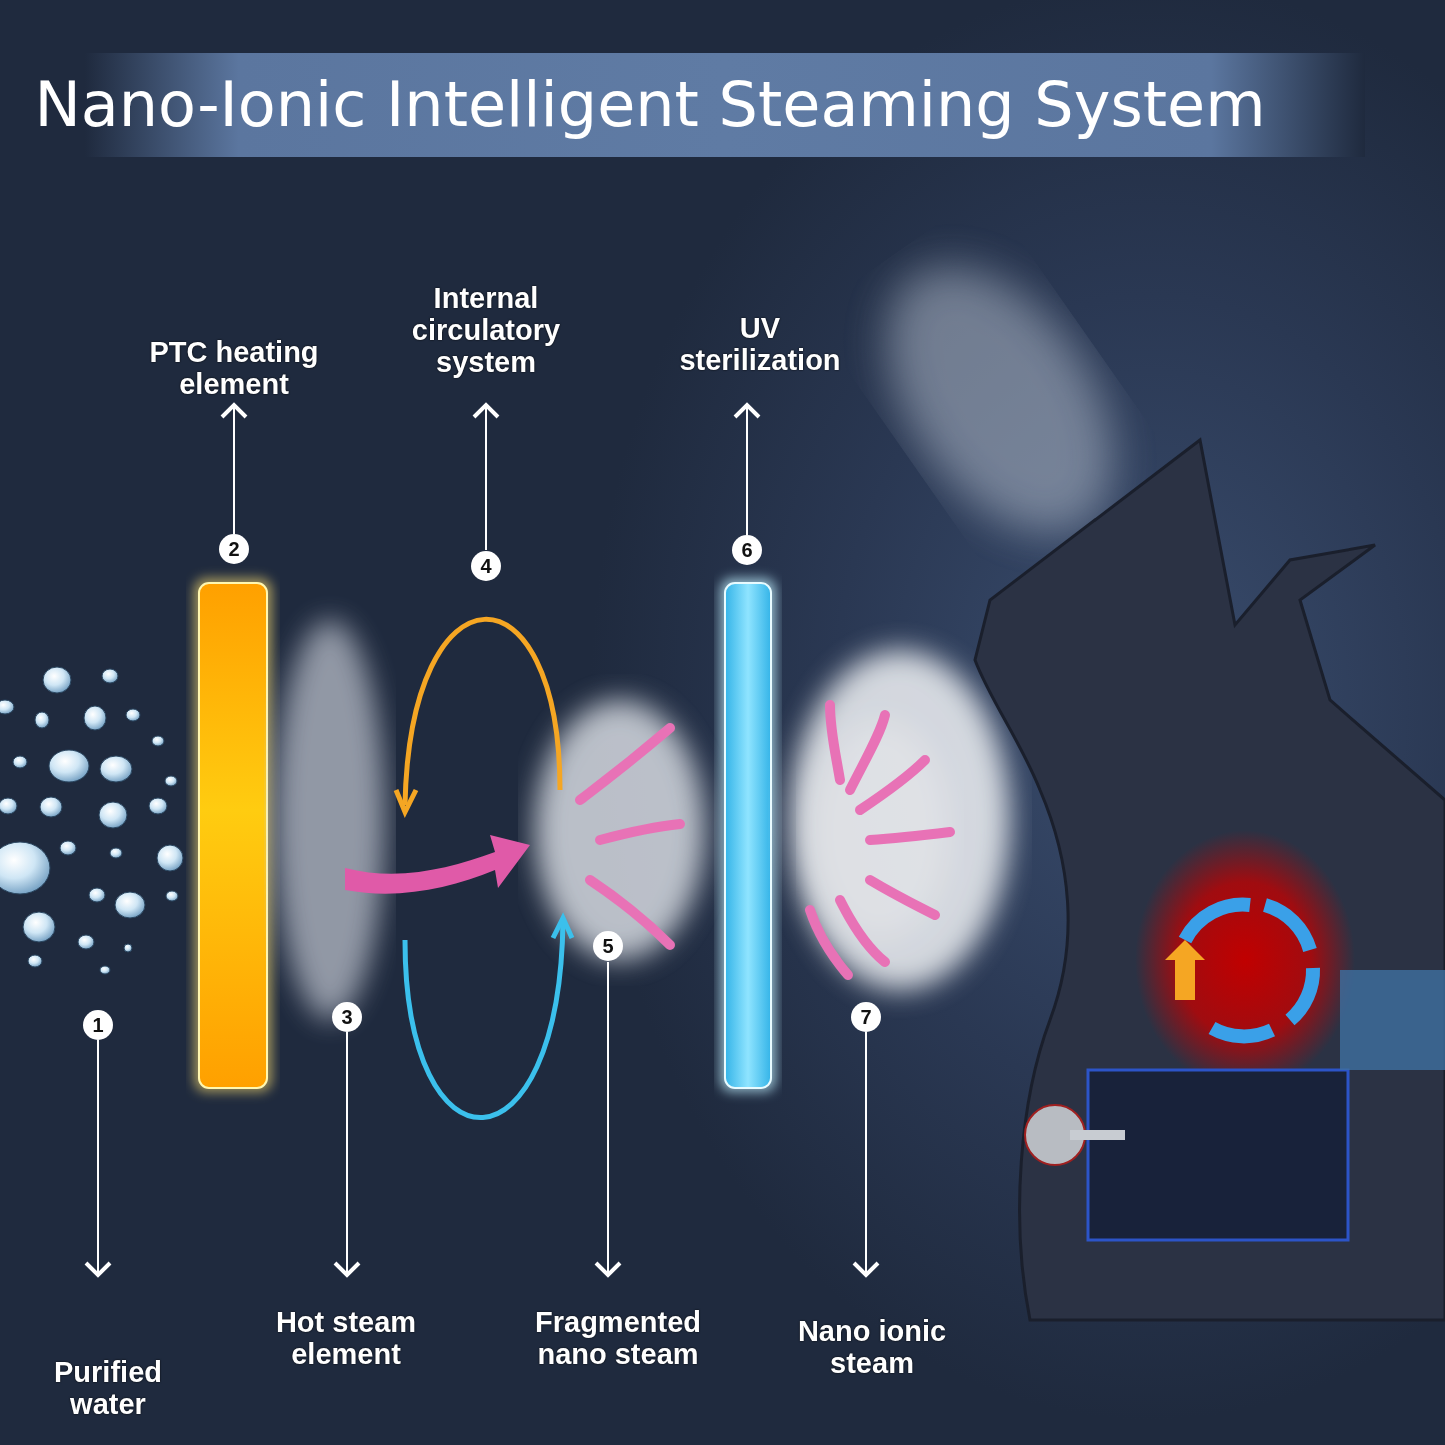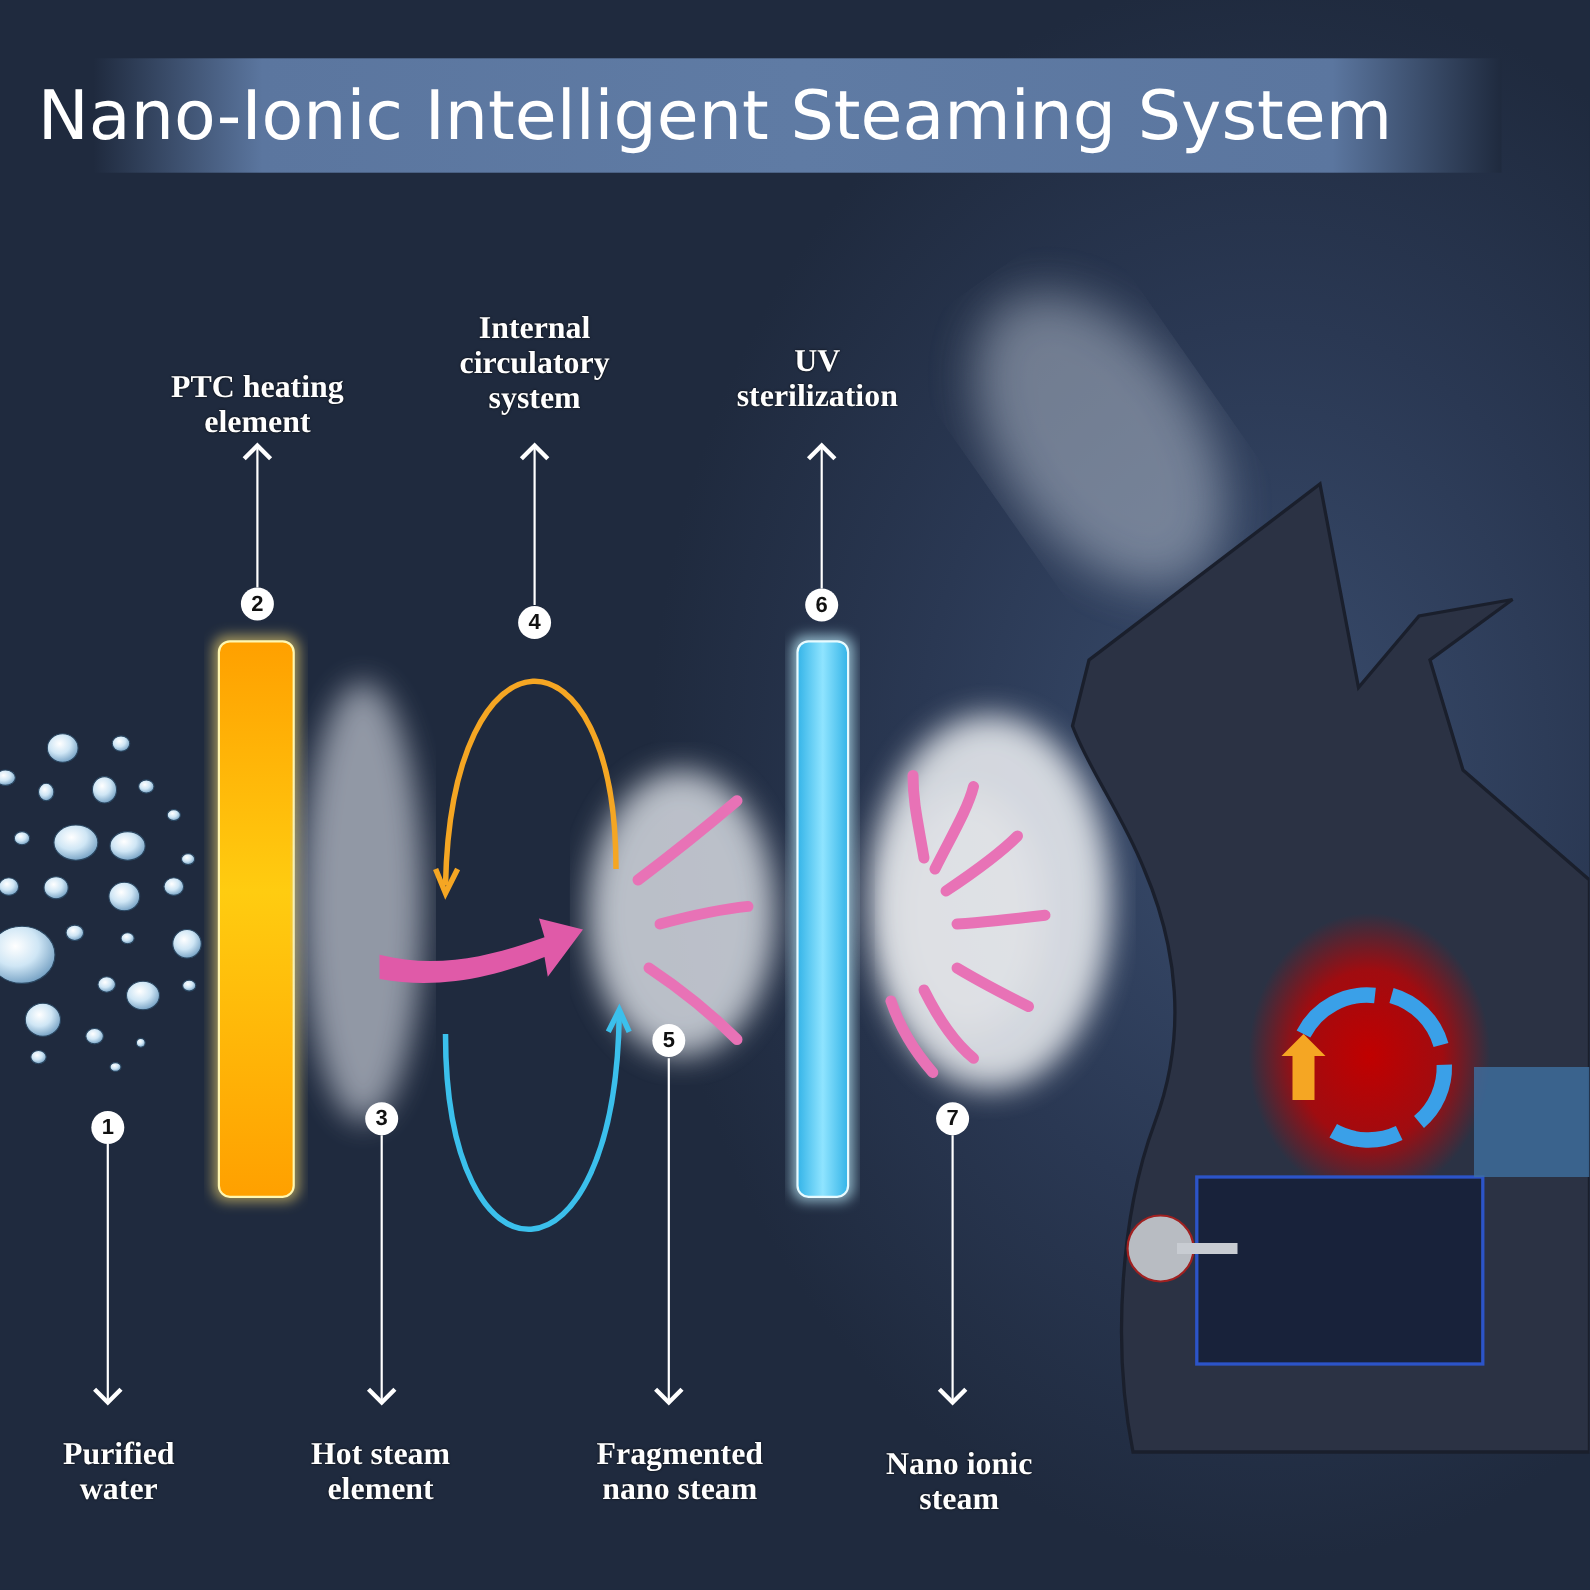--- a/index.html
+++ b/index.html
@@ -1,20 +1,20 @@
 <!DOCTYPE html>
 <html><head>
 <meta charset="utf-8">
 <style>
   html,body{margin:0;padding:0;}
   body{width:1445px;height:1445px;overflow:hidden;background:#1f2a3e;font-family:"Liberation Sans",sans-serif;position:relative;}
   .bg{position:absolute;inset:0;background:radial-gradient(ellipse 700px 900px at 1150px 700px,#3a4d6e 0%,#2a3853 45%,#1f2a3e 80%);}
   .banner{position:absolute;left:85px;top:53px;width:1280px;height:104px;background:linear-gradient(90deg,rgba(31,42,62,1) 0%,#5b769f 12%,#5f7ba4 50%,#5b769f 88%,rgba(31,42,62,1) 100%);}
   .title{position:absolute;left:0;top:68px;width:1300px;text-align:center;color:#fff;font-size:62px;font-family:"DejaVu Sans",sans-serif;letter-spacing:0px;}
-  .label{position:absolute;color:#fff;font-size:29px;text-align:center;line-height:32px;font-family:Liberation Serif, serif;font-weight:bold;transform:translateX(-50%);white-space:pre-line;text-shadow:0 0 2px #000;}
+  .label{position:absolute;color:#fff;font-size:29px;text-align:center;line-height:32px;font-family:Liberation Sans, sans-serif;font-weight:bold;transform:translateX(-50%);white-space:pre-line;text-shadow:0 0 2px #000;}
   .num{position:absolute;width:30px;height:30px;border-radius:50%;background:#fff;color:#111;font-weight:bold;font-size:20px;display:flex;align-items:center;justify-content:center;transform:translate(-50%,-50%);}
   svg.main{position:absolute;left:0;top:0;}
 </style>
 </head>
 <body>
 
 <div class="bg"></div>
 <div class="banner"></div>
 <div class="title">Nano-Ionic Intelligent Steaming System</div>
 
@@ -147,27 +147,27 @@
 </svg>
 
 <div class="num" style="left:98px;top:1025px;">1</div>
 <div class="num" style="left:234px;top:549px;">2</div>
 <div class="num" style="left:347px;top:1017px;">3</div>
 <div class="num" style="left:486px;top:566px;">4</div>
 <div class="num" style="left:608px;top:946px;">5</div>
 <div class="num" style="left:747px;top:550px;">6</div>
 <div class="num" style="left:866px;top:1017px;">7</div>
 
-<div class="label" style="left:108px;top:1306px;">Purified
+<div class="label" style="left:108px;top:1356px;">Purified
 water</div>
 <div class="label" style="left:234px;top:312px;margin-top:24px;">PTC heating
 element</div>
 <div class="label" style="left:346px;top:1306px;">Hot steam
 element</div>
 <div class="label" style="left:486px;top:282px;">Internal
 circulatory
 system</div>
 <div class="label" style="left:618px;top:1306px;">Fragmented
 nano steam</div>
-<div class="label" style="left:743px;top:312px;">UV
+<div class="label" style="left:760px;top:312px;">UV
 sterilization</div>
 <div class="label" style="left:872px;top:1315px;">Nano ionic
 steam</div>
 
 </body></html>

